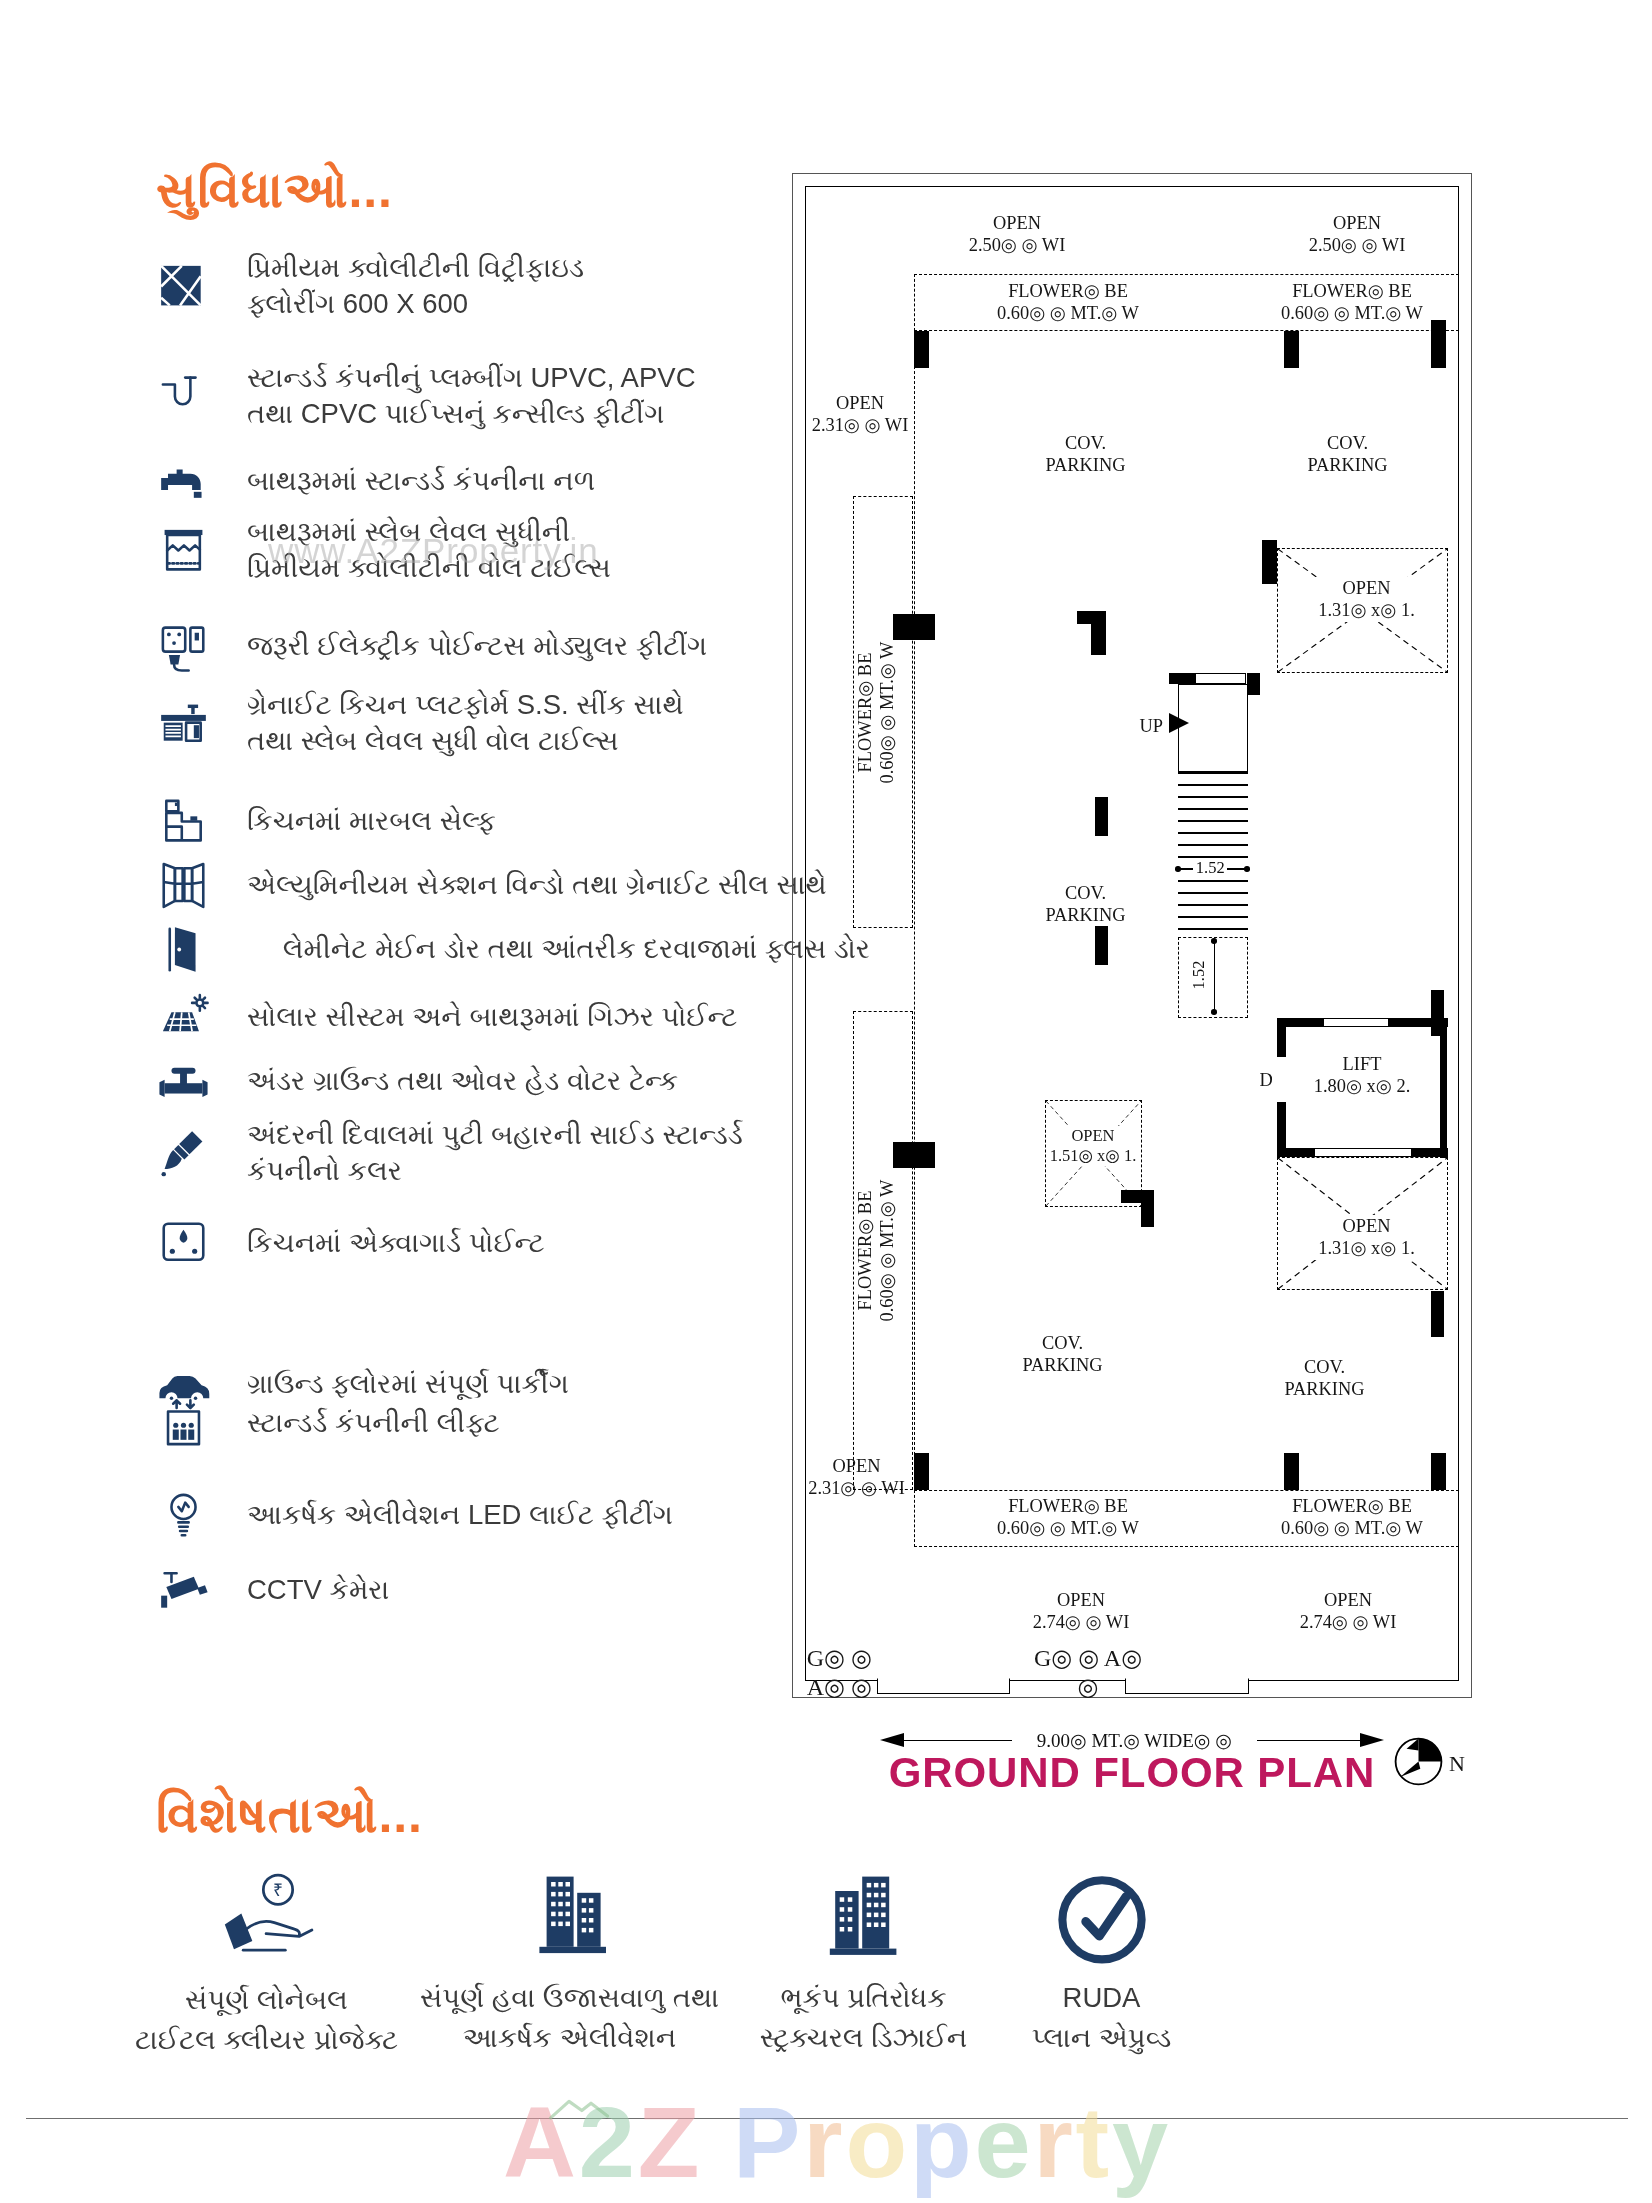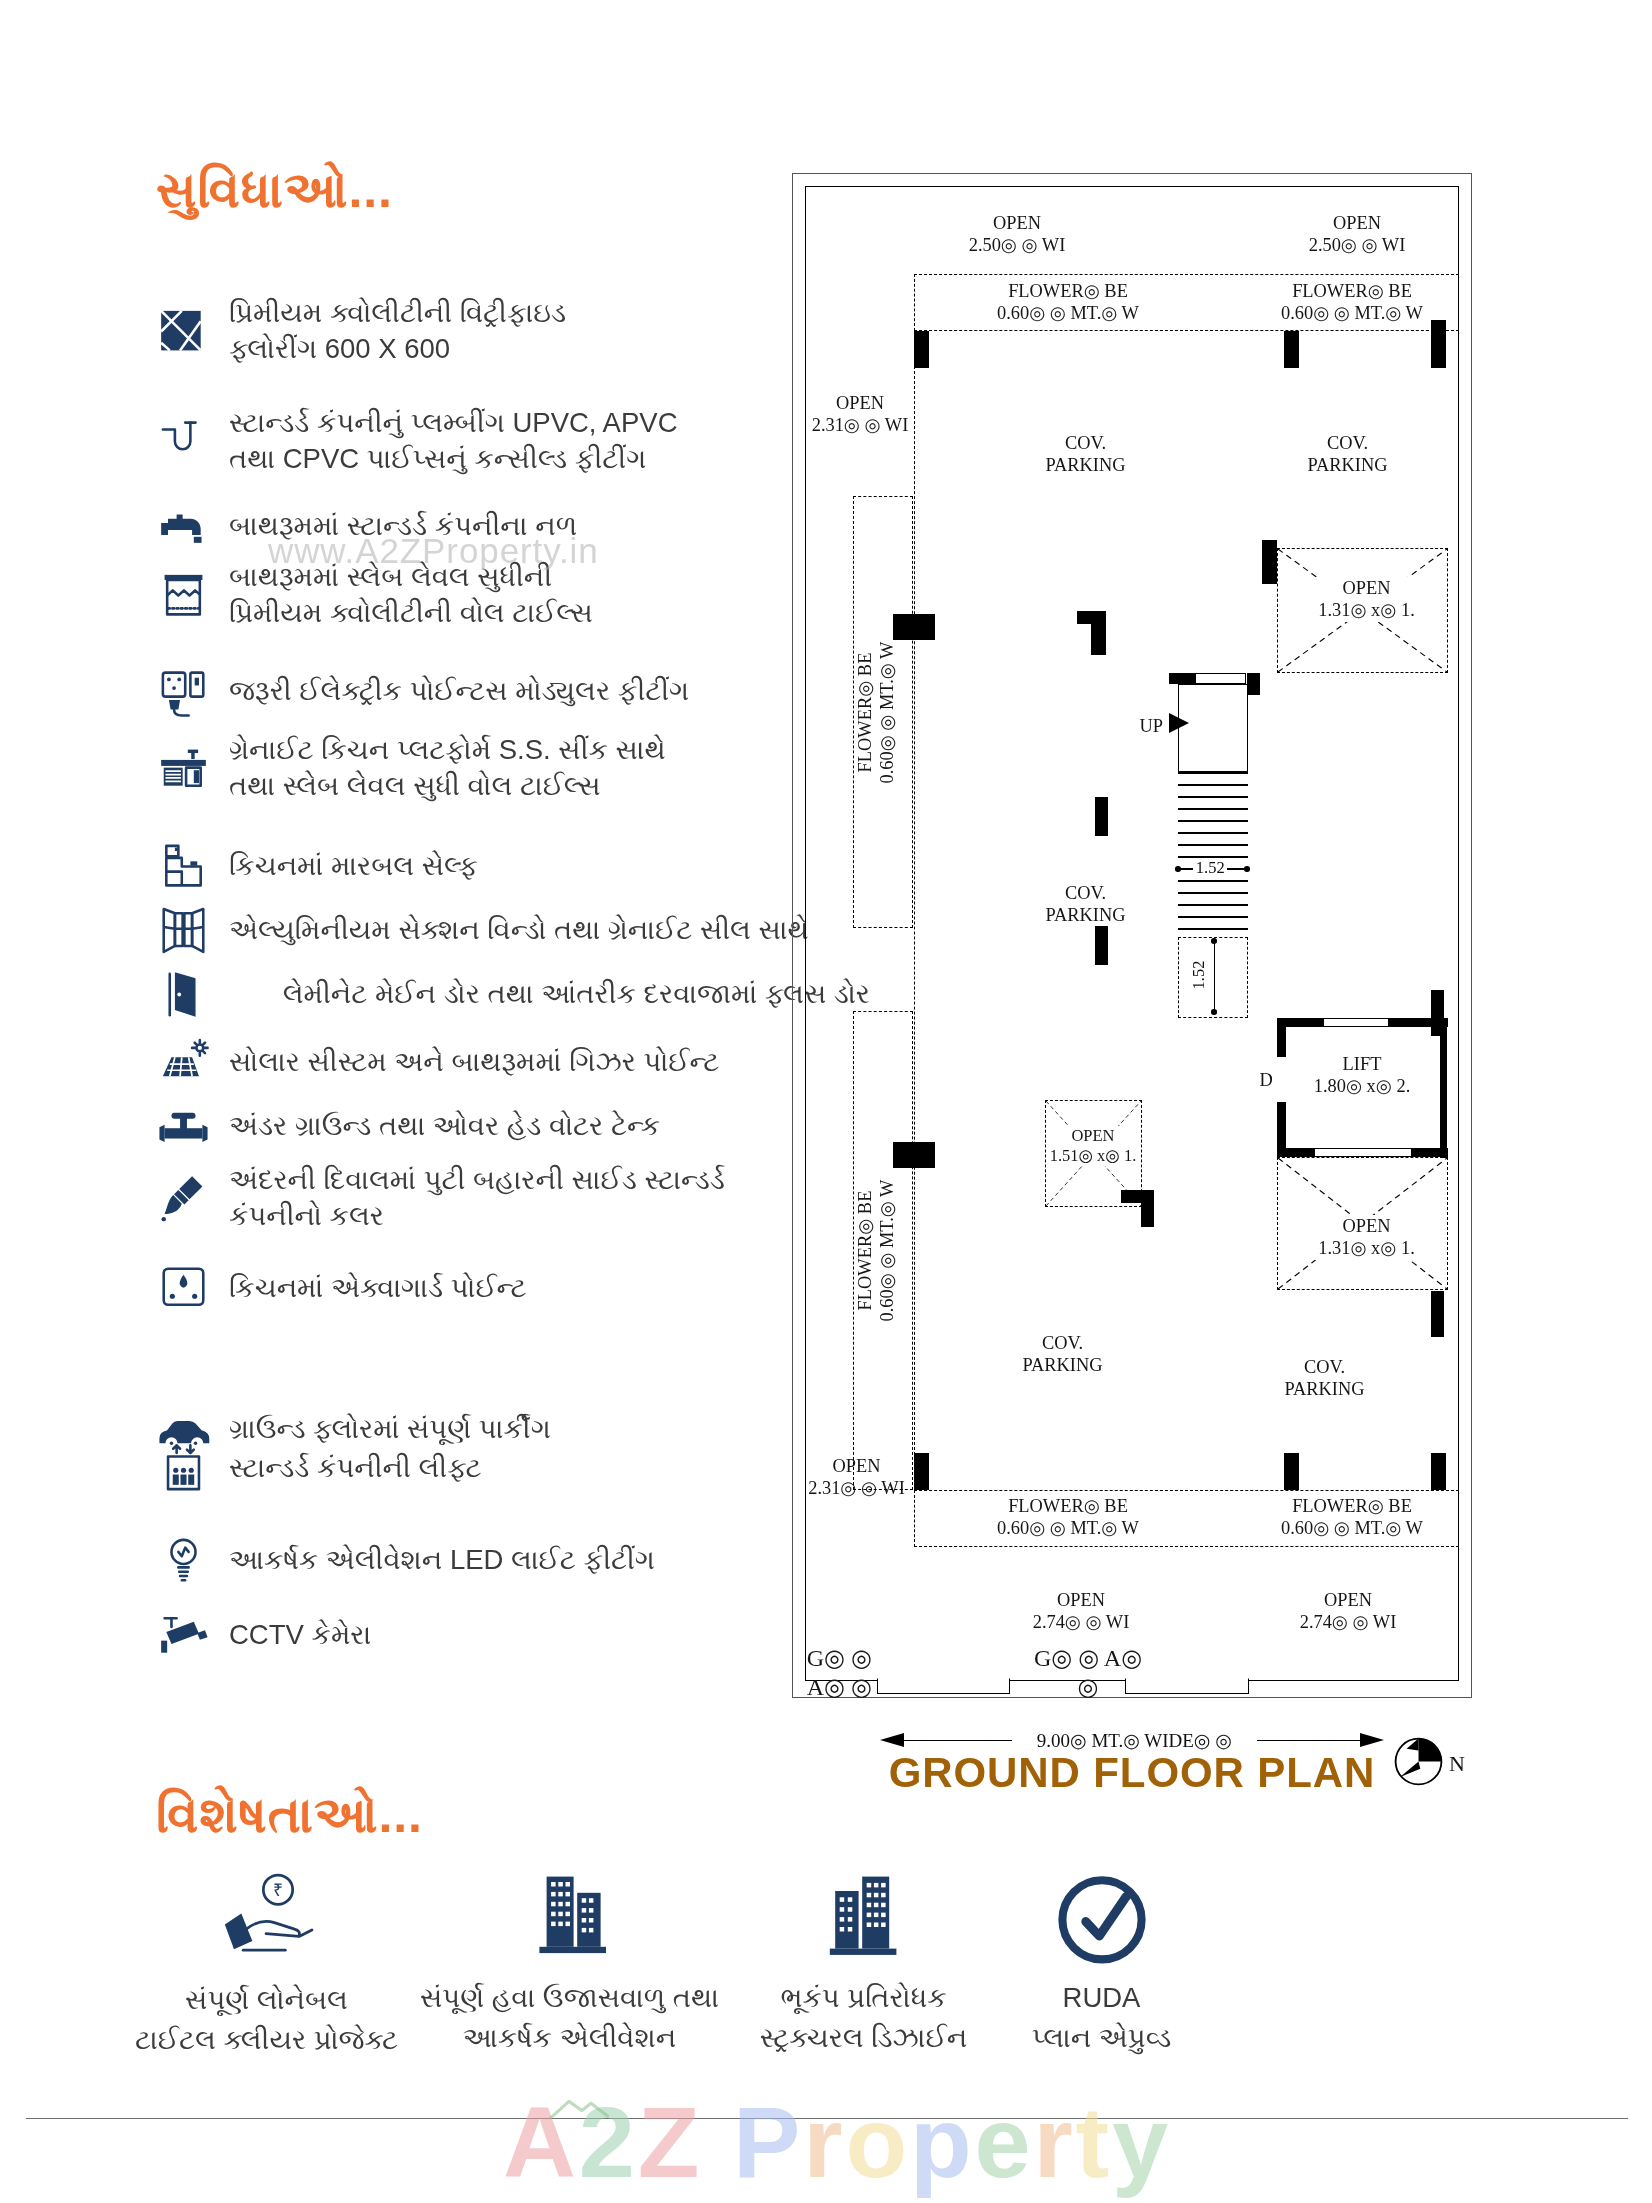--- a/index.html
+++ b/index.html
@@ -1,20 +1,20 @@
 <!DOCTYPE html>
 <html style="font-size:14.7px"><head>
 <meta charset="utf-8">
 <style>
   html,body{margin:0;padding:0;background:#e8e8e8;}
   #page{position:relative;width:1652px;height:2204px;background:#ffffff;overflow:hidden;
         font-family:"Liberation Sans",sans-serif;}
   .orange-heading{position:absolute;font-size:50px;font-weight:bold;color:#f07230;letter-spacing:0.9px;}
   
-  .arow{position:absolute;left:154px;width:716px;display:flex;align-items:center;gap:16px;margin-top:45px;}
+  .arow{position:absolute;left:154px;width:716px;display:flex;align-items:center;gap:34px;}
   .aicon{flex:0 0 59px;width:59px;height:59px;display:flex;align-items:center;justify-content:center;}
   .aicon svg{width:55px;height:55px;}
   .atext{font-size:27.5px;color:#3b3b3b;line-height:1.32;}
   .atext span{display:block;}
   
   .feat{position:absolute;text-align:center;}
   .feat svg{display:block;margin:0 auto;}
   .ftext{font-size:27.5px;color:#3b3b3b;line-height:1.45;margin-top:6px;}
   .ftext span{display:block;}
   
@@ -32,21 +32,21 @@
   .treads{position:absolute;background:repeating-linear-gradient(to bottom,#000 0 1.8px,transparent 1.8px 12px);}
   .dimline-h{position:absolute;border-top:1.4px solid #000;}
   .dimline-v{position:absolute;border-left:1.4px solid #000;}
   .dot{position:absolute;width:5.5px;height:5.5px;border-radius:50%;background:#000;}
   .dimtext{position:absolute;font-family:"Liberation Serif",serif;font-size:16.5px;background:#fff;
            padding:0 2.8px;color:#111;}
   .wallseg{position:absolute;background:#000;}
   .whiteseg{position:absolute;background:#fff;border:1.4px solid #000;box-sizing:border-box;}
   .gate-notch{position:absolute;background:#fff;border:1.4px solid #000;border-top:0.9px solid #fff;box-sizing:border-box;}
   #plan-title{position:absolute;left:83px;top:1576px;width:514px;text-align:center;
-      font-size:42px;font-weight:bold;color:#a16207;letter-spacing:0.9px;font-family:"Liberation Sans",sans-serif;}
+      font-size:42px;font-weight:bold;color:#be185d;letter-spacing:0.9px;font-family:"Liberation Sans",sans-serif;}
   .arrow-l{position:absolute;width:0;height:0;border-top:7.3px solid transparent;border-bottom:7.3px solid transparent;border-right:24px solid #000;}
   .arrow-r{position:absolute;width:0;height:0;border-top:7.3px solid transparent;border-bottom:7.3px solid transparent;border-left:24px solid #000;}
   .up-arrow{position:absolute;width:0;height:0;border-top:10px solid transparent;border-bottom:10px solid transparent;border-left:20px solid #000;}
   .rot90{transform:rotate(-90deg);}
   
   #wm-center{position:absolute;left:268px;top:531px;font-size:35px;color:#ababab;opacity:.5;letter-spacing:0.9px;}
   #bottom-watermark{position:absolute;left:503px;top:2085px;font-size:101px;font-weight:bold;opacity:.55;letter-spacing:2.8px;white-space:nowrap;}
   #bottom-line{position:absolute;left:26px;top:2118px;width:1602px;border-top:1.4px solid #6f6f6f;}
   .ic{stroke:#1e3c64;fill:none;stroke-width:3;stroke-linecap:round;stroke-linejoin:round;}
   .icf{fill:#1e3c64;stroke:none;}

